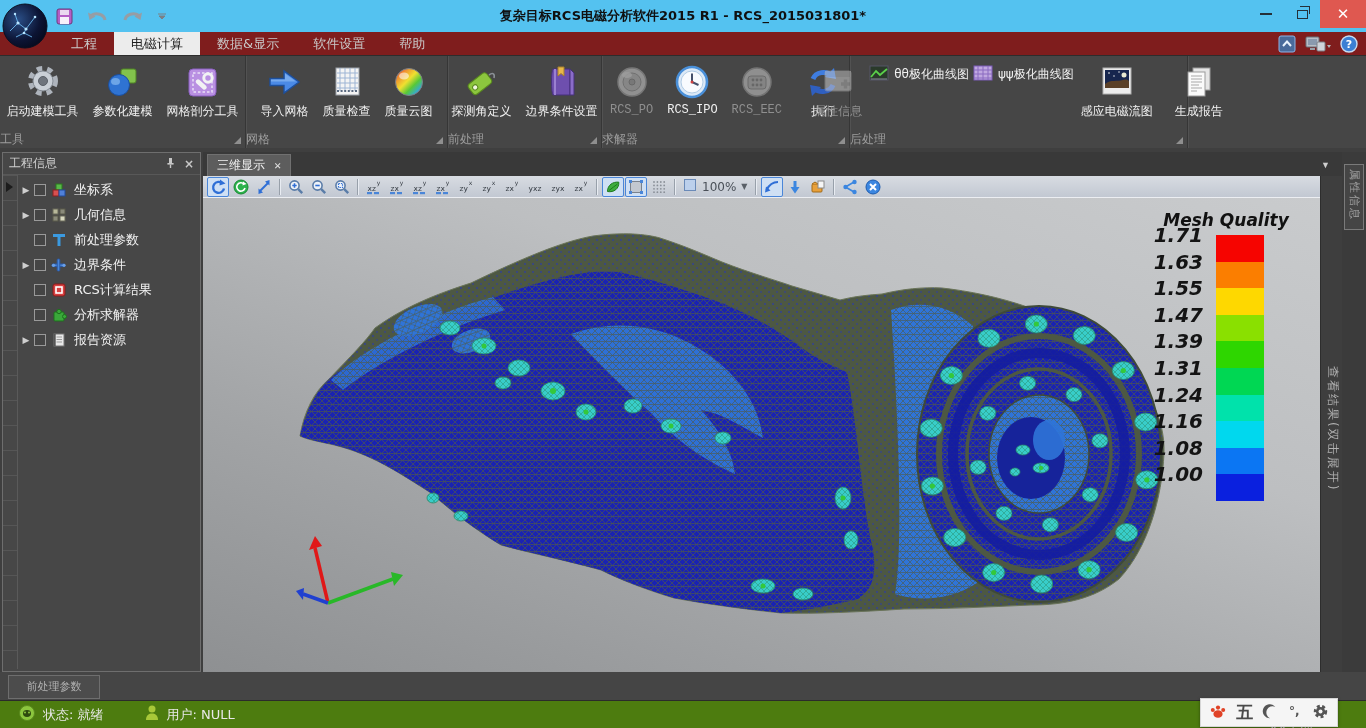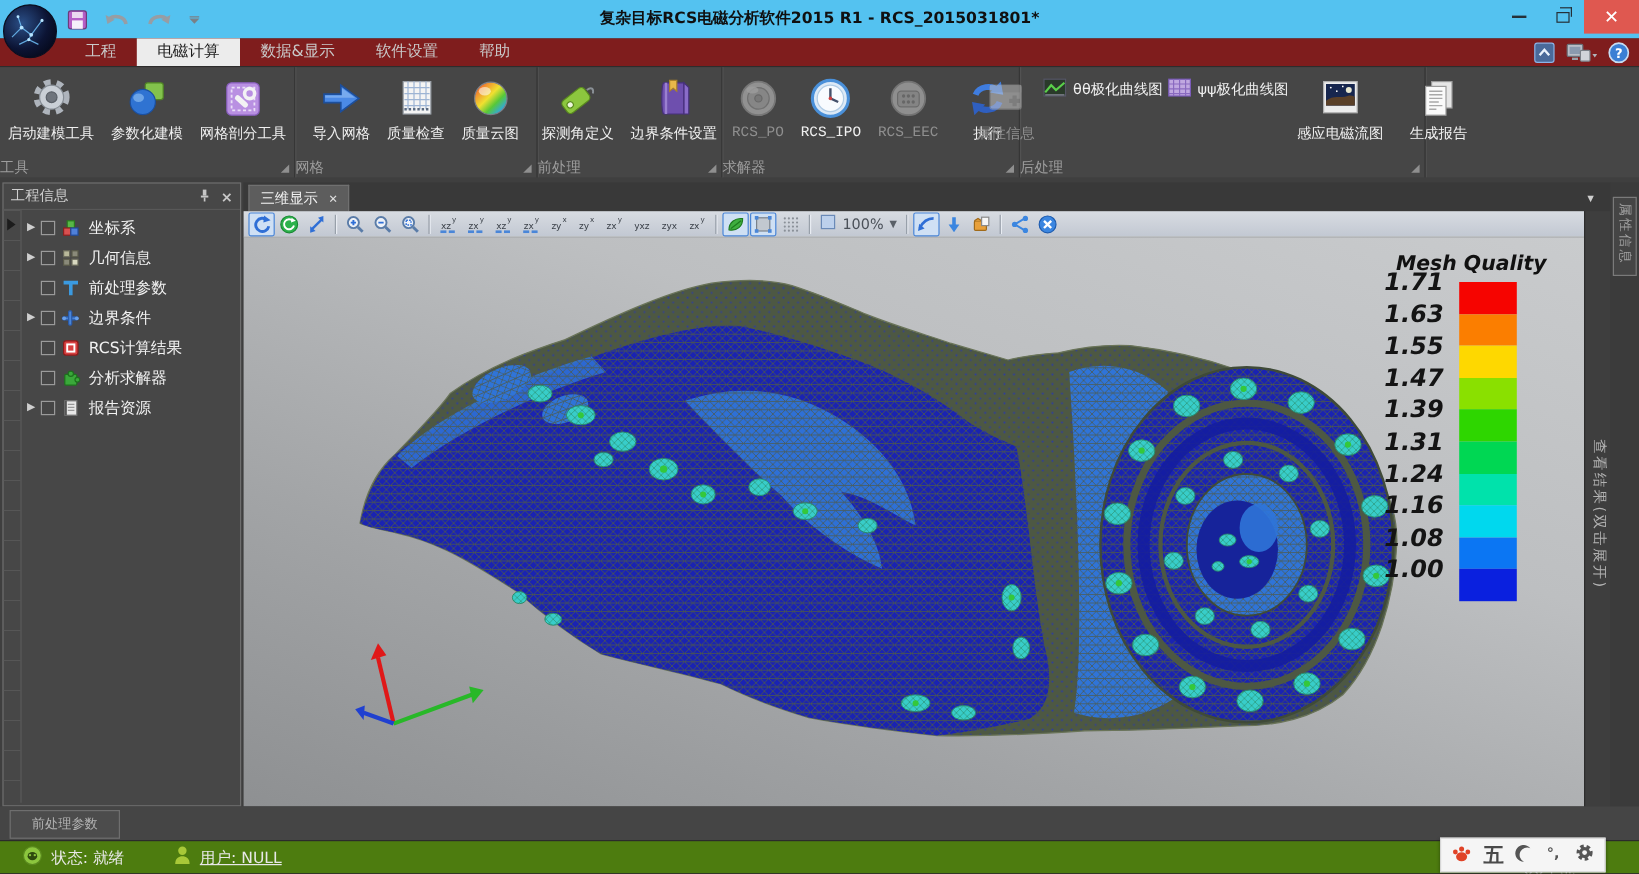--- a/index.html
+++ b/index.html
@@ -942,21 +942,21 @@
 <div class="statusbar">
   <div class="sitem">
     <span id="statusicon"><svg xmlns="http://www.w3.org/2000/svg" width="18" height="18" viewBox="0 0 18 18">
             <circle cx="9" cy="9" r="7.5" fill="#8cc63e" stroke="#5a8a1e"></circle>
             <ellipse cx="9" cy="9.5" rx="4" ry="3.4" fill="#2e4a0e"></ellipse>
             <circle cx="7" cy="8.6" r="1" fill="#8cc63e"></circle>
             <circle cx="11" cy="8.6" r="1" fill="#8cc63e"></circle>
           </svg></span>
     <span>状态: 就绪</span>
   </div>
-  <div class="sitem" style="margin-left:40px;text-decoration:underline;">
+  <div class="sitem" style="margin-left:40px;">
     <span id="usericon"><svg xmlns="http://www.w3.org/2000/svg" width="16" height="18" viewBox="0 0 16 18">
             <circle cx="8" cy="5" r="3.5" fill="#a8c838"></circle>
             <path d="M2,16 C2,11 5,9.5 8,9.5 C11,9.5 14,11 14,16 Z" fill="#a8c838"></path>
           </svg></span>
     <span>用户: NULL</span>
   </div>
   <div class="srightwrap">
     <div class="layouticons" id="layouticons">
           <span><svg xmlns="http://www.w3.org/2000/svg" width="24" height="17" viewBox="0 0 24 17">
               <rect x="0.5" y="0.5" width="23" height="16" fill="#f4f6fa" stroke="#3a3a3a"></rect>

